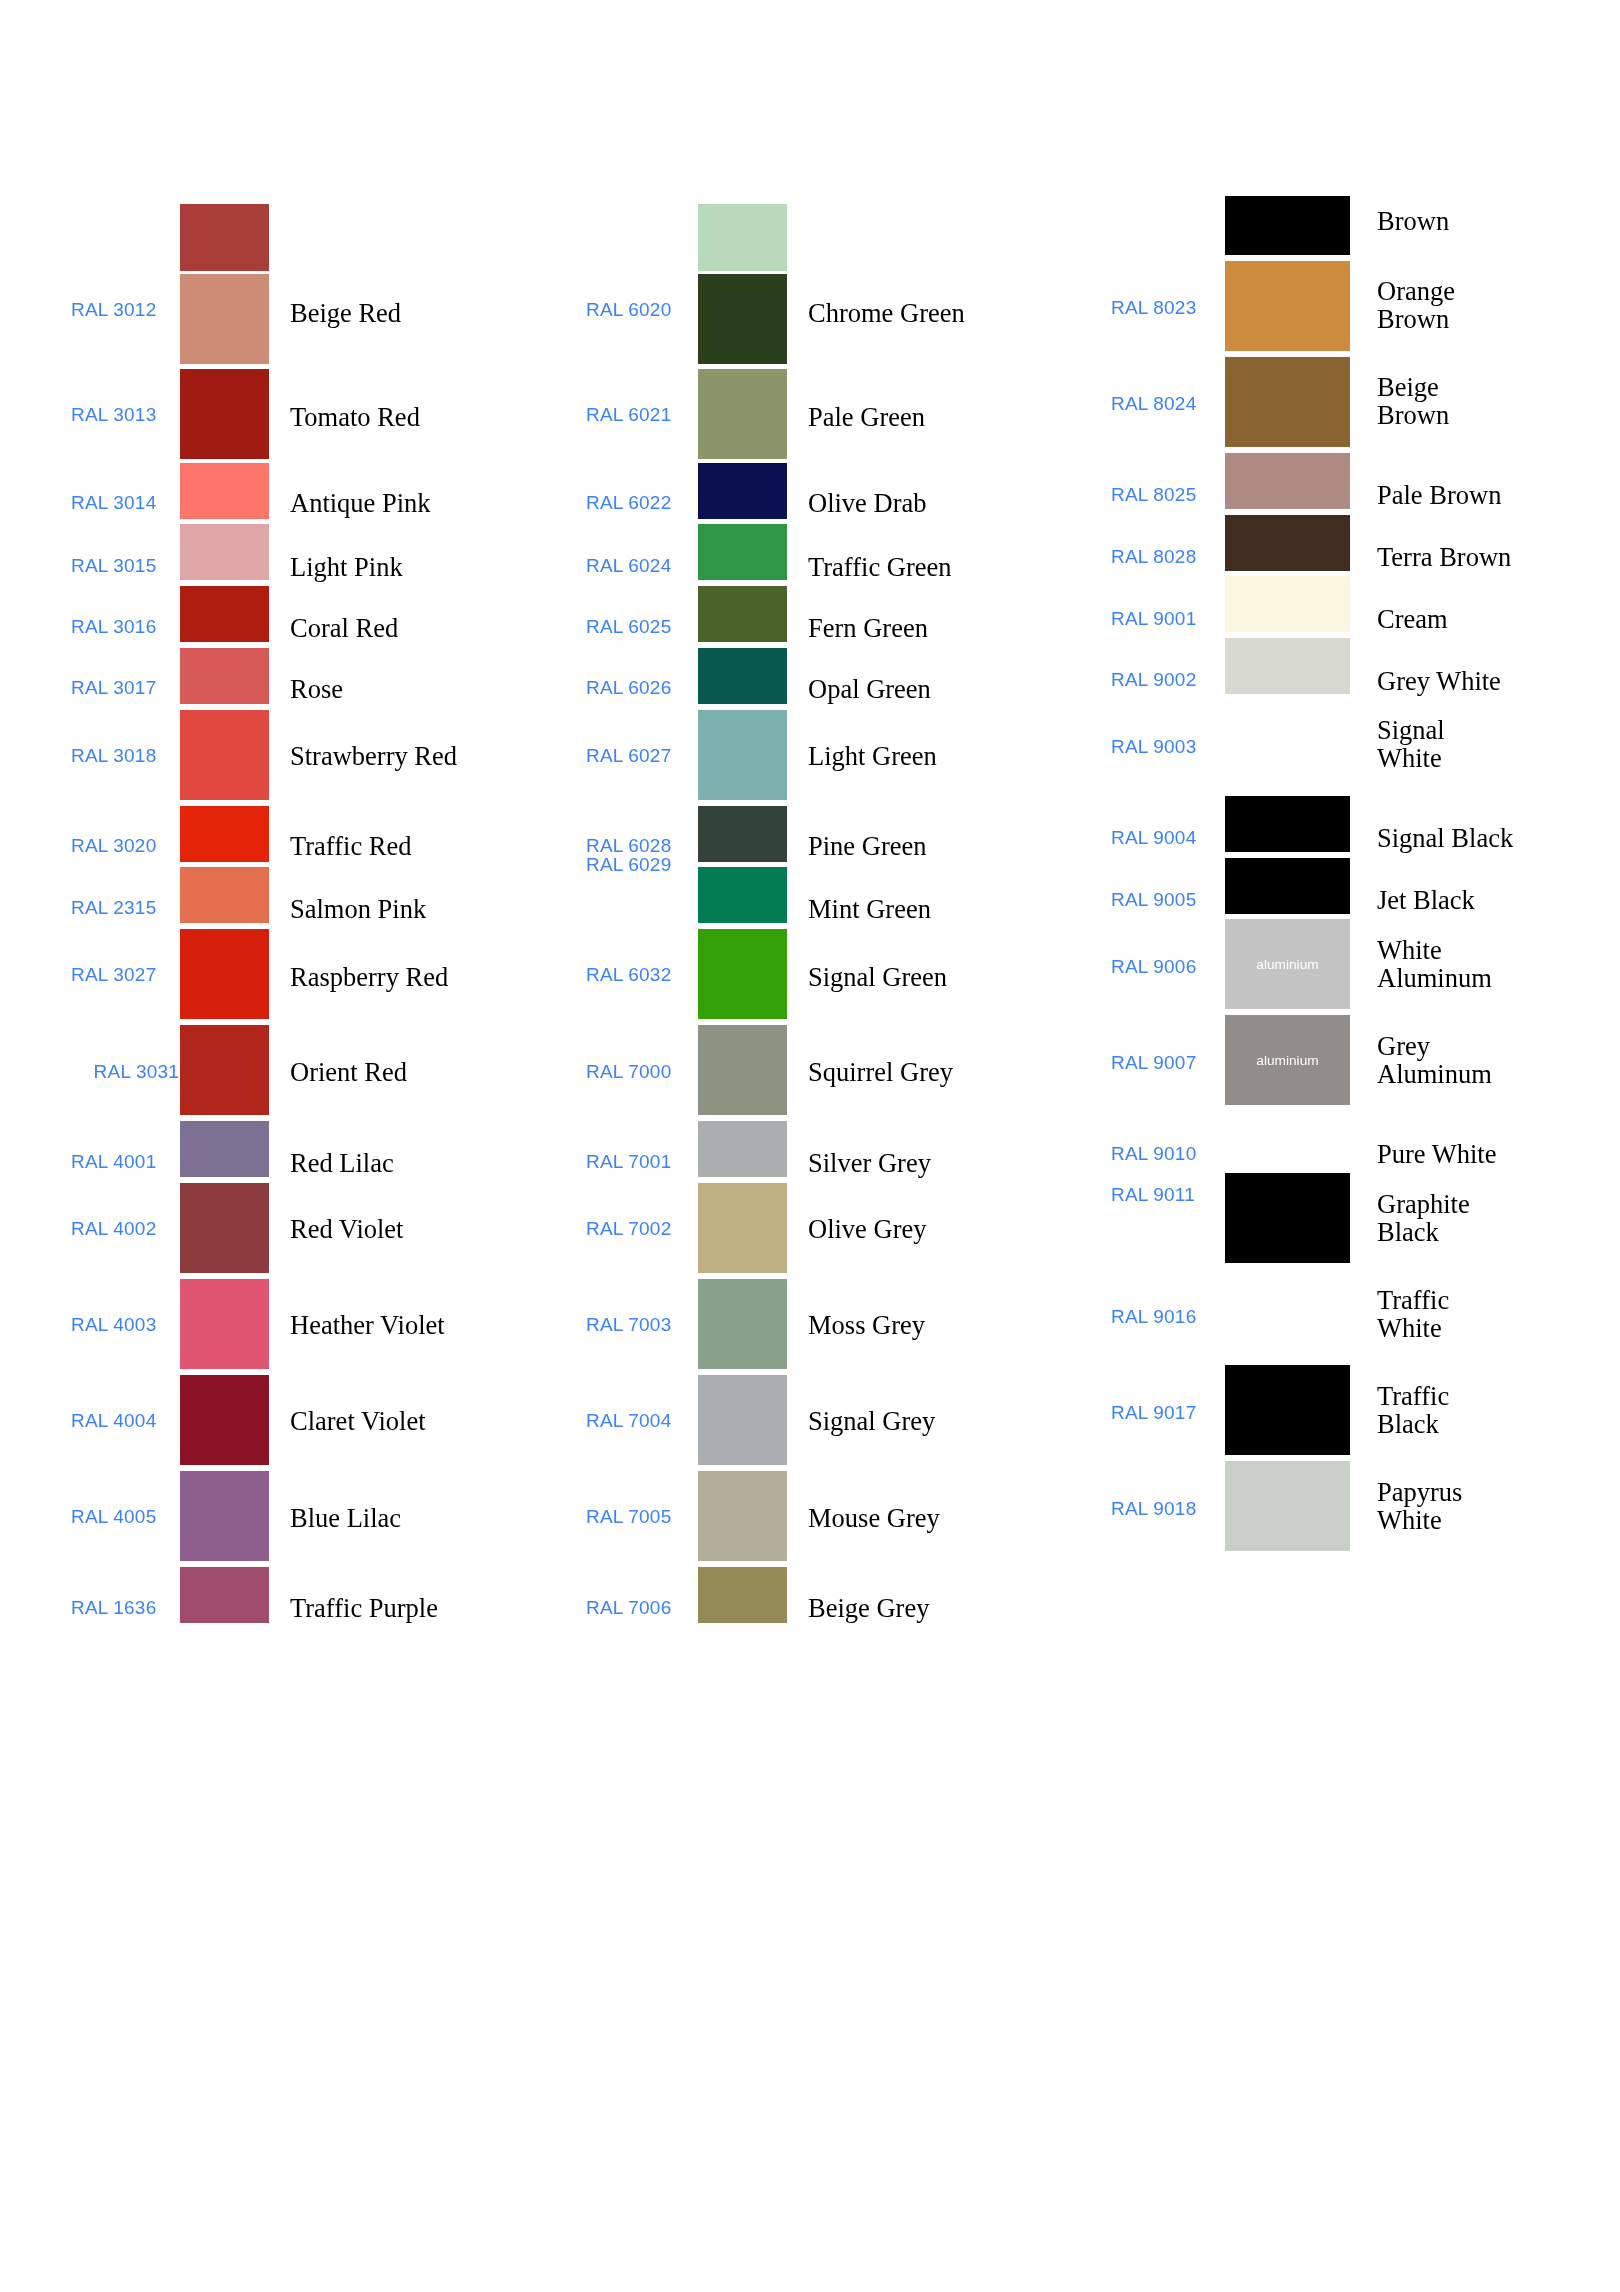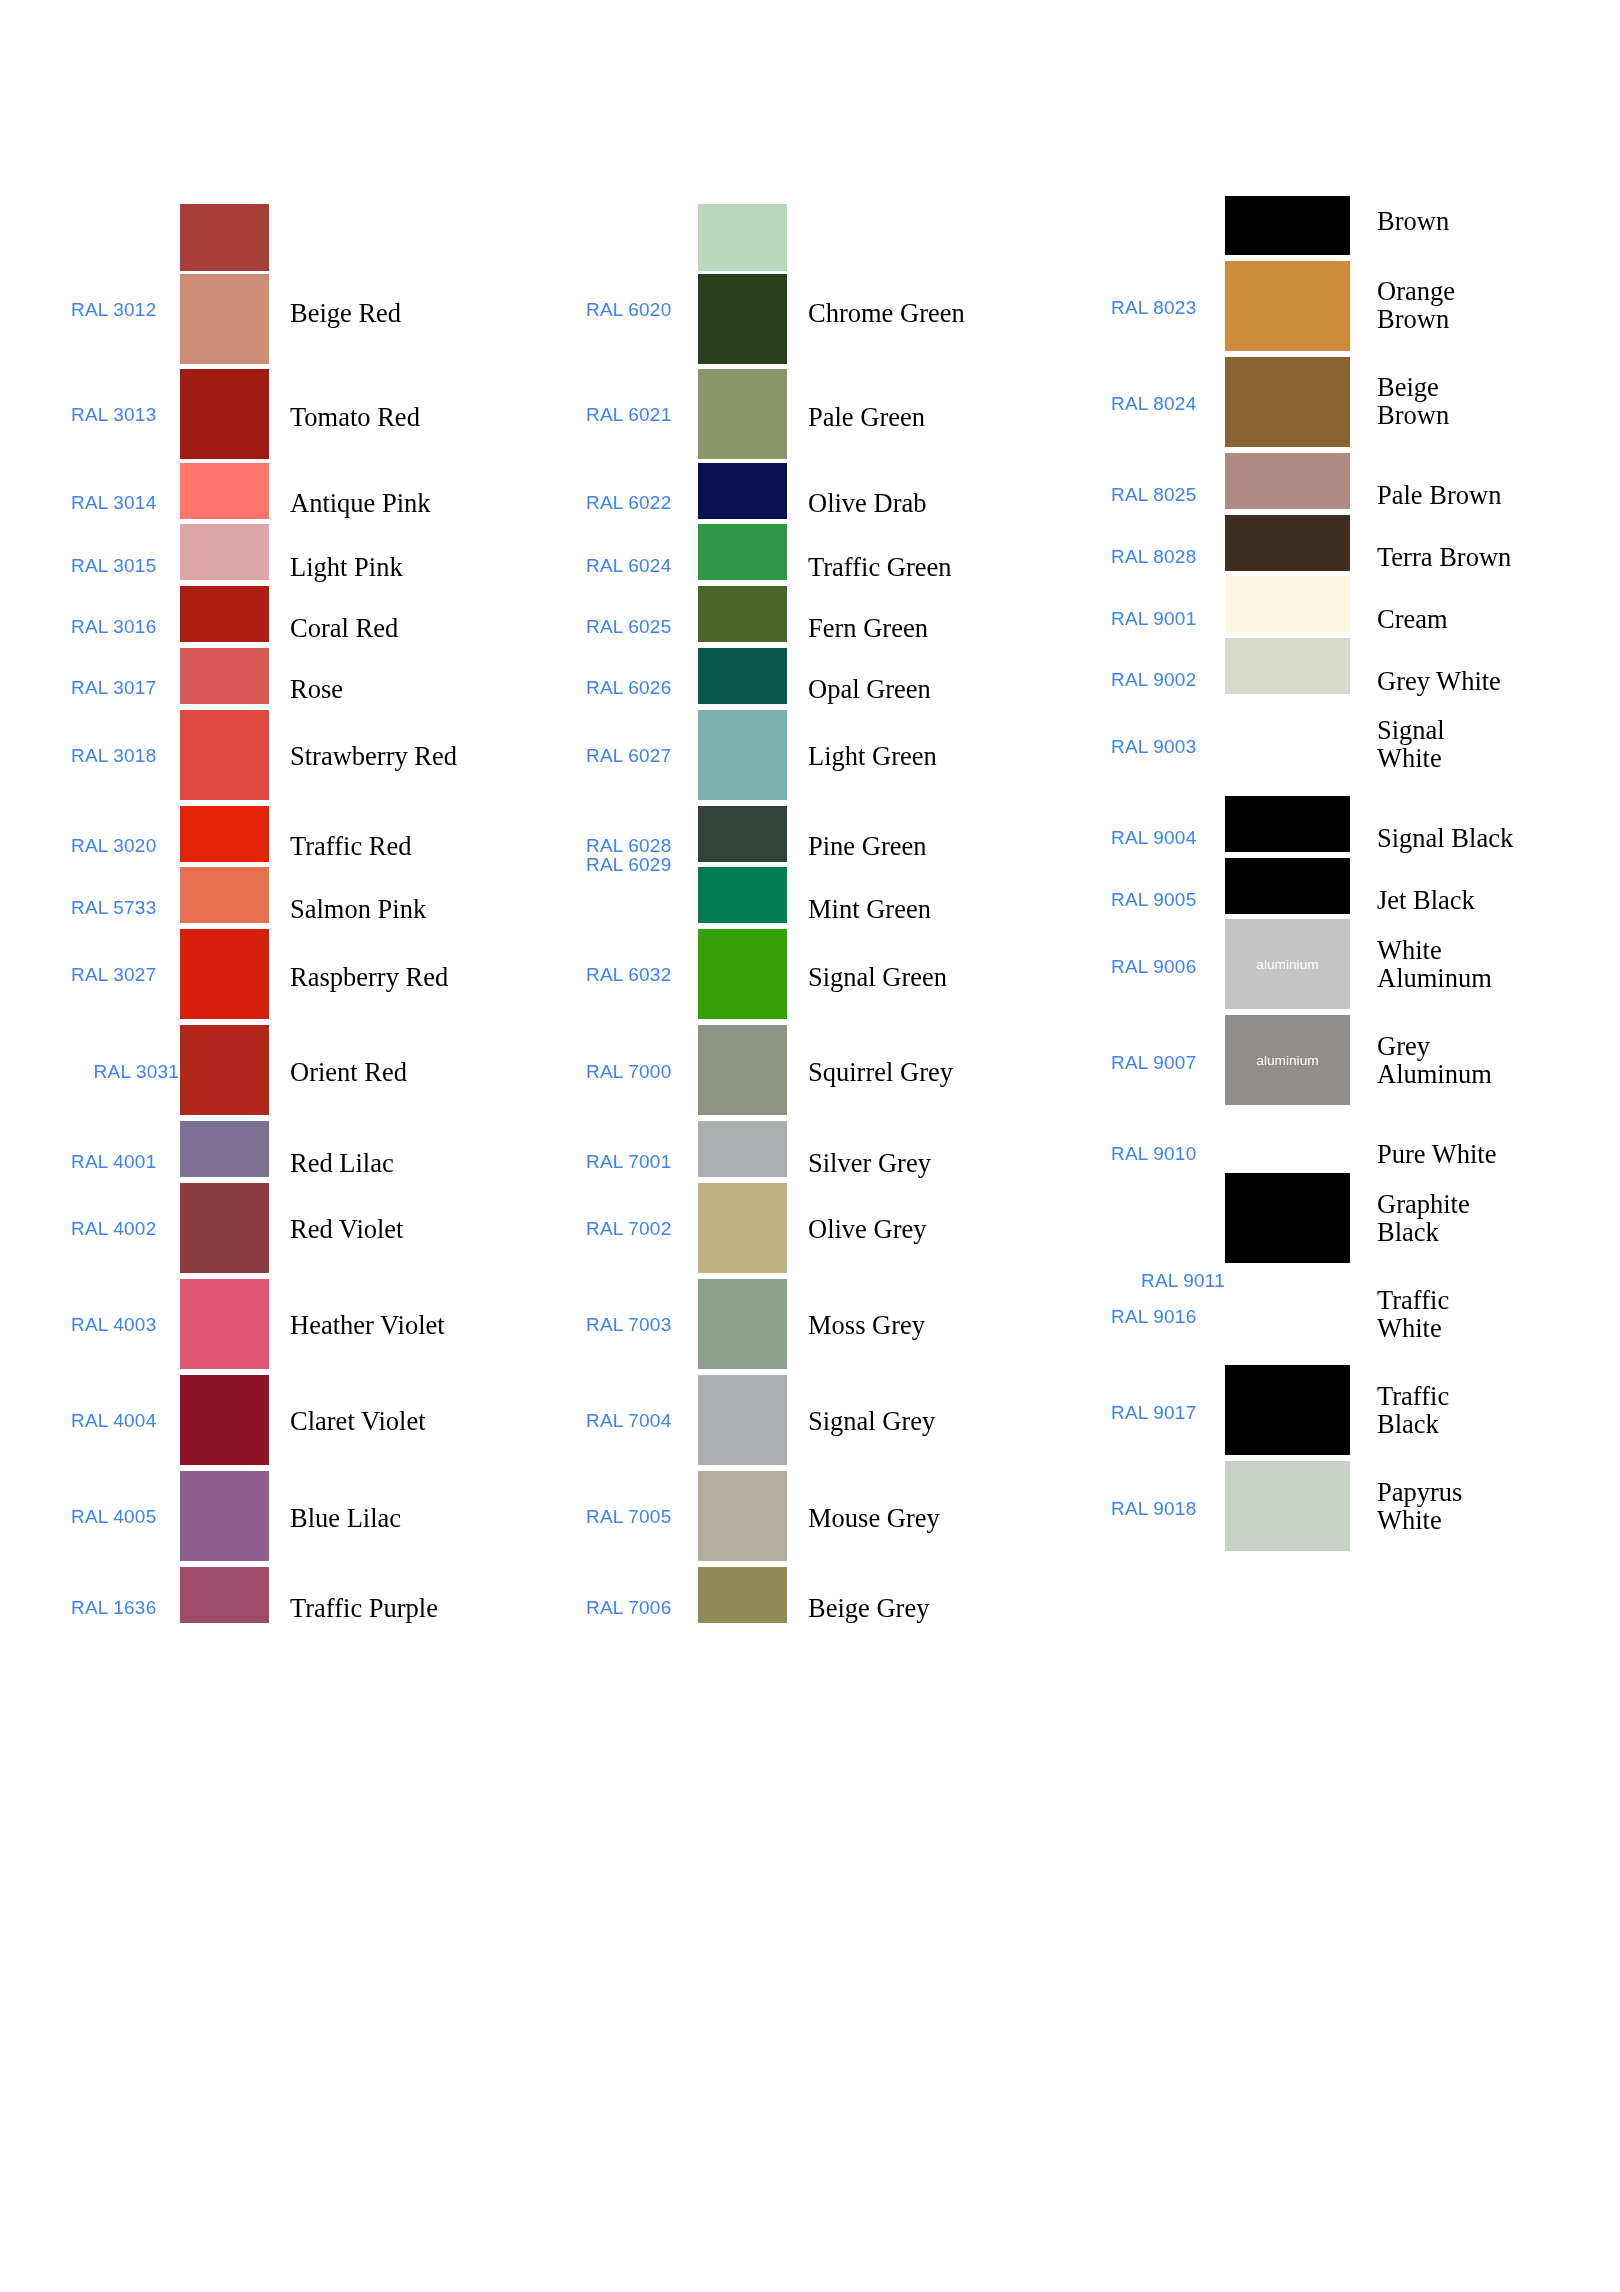--- a/index.html
+++ b/index.html
@@ -135,21 +135,21 @@
         <div class="code" style="top: 745px;">RAL 3018</div>
         <div class="swatch" style="top: 710px; height: 90px; background: rgb(224, 73, 63);"></div>
         <div class="name" style="top: 742px;">Strawberry Red</div>
       </div>
       <div class="row">
         <div class="code" style="top: 835px;">RAL 3020</div>
         <div class="swatch" style="top: 806px; height: 56px; background: rgb(227, 36, 8);"></div>
         <div class="name" style="top: 832px;">Traffic Red</div>
       </div>
       <div class="row">
-        <div class="code" style="top: 897px;">RAL 5733</div>
+        <div class="code" style="top: 897px;">RAL 2315</div>
         <div class="swatch" style="top: 867px; height: 56px; background: rgb(228, 112, 79);"></div>
         <div class="name" style="top: 895px;">Salmon Pink</div>
       </div>
       <div class="row">
         <div class="code" style="top: 964px;">RAL 3027</div>
         <div class="swatch" style="top: 929px; height: 90px; background: rgb(214, 32, 11);"></div>
         <div class="name" style="top: 963px;">Raspberry Red</div>
       </div>
       <div class="row">
         <div class="code" style="top: 1061px; text-align: right;">RAL 3031</div>
@@ -343,21 +343,21 @@
           <span class="alu">aluminium</span>
         </div>
         <div class="name" style="top: 1032px;">Grey
 Aluminum</div>
       </div>
       <div class="row">
         <div class="code" style="top: 1143px;">RAL 9010</div>
         <div class="name" style="top: 1140px;">Pure White</div>
       </div>
       <div class="row">
-        <div class="code" style="top: 1270px; margin-left: 30px;">RAL 9011</div>
+        <div class="code" style="top: 1184px;">RAL 9011</div>
         <div class="swatch" style="top: 1173px; height: 90px; background: rgb(0, 0, 0);"></div>
         <div class="name" style="top: 1190px;">Graphite
 Black</div>
       </div>
       <div class="row">
         <div class="code" style="top: 1306px;">RAL 9016</div>
         <div class="name" style="top: 1286px;">Traffic
 White</div>
       </div>
       <div class="row">

